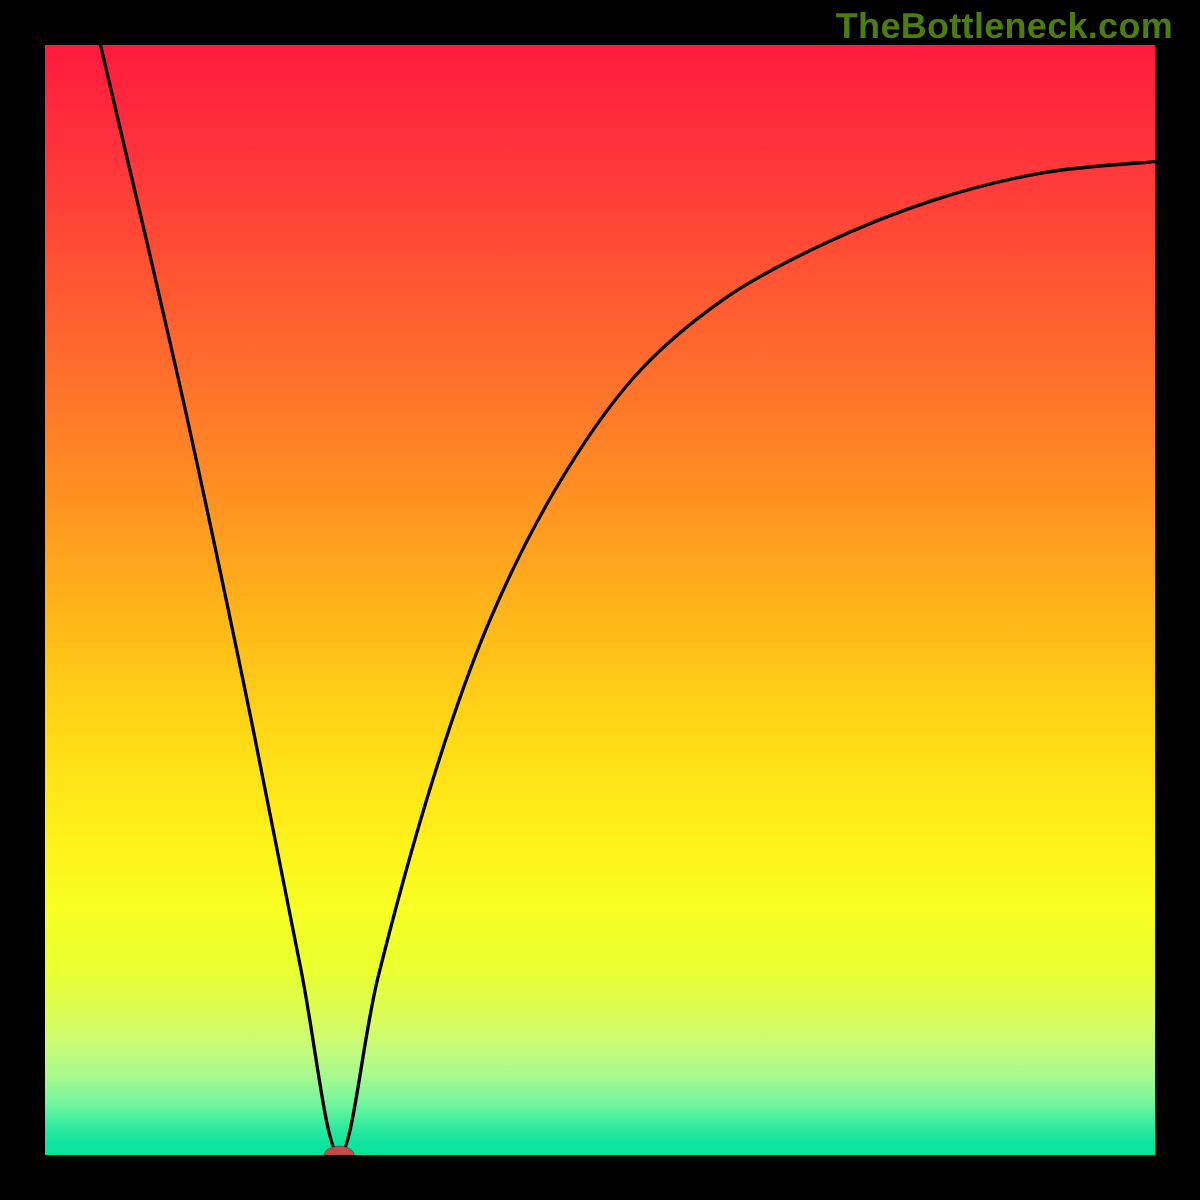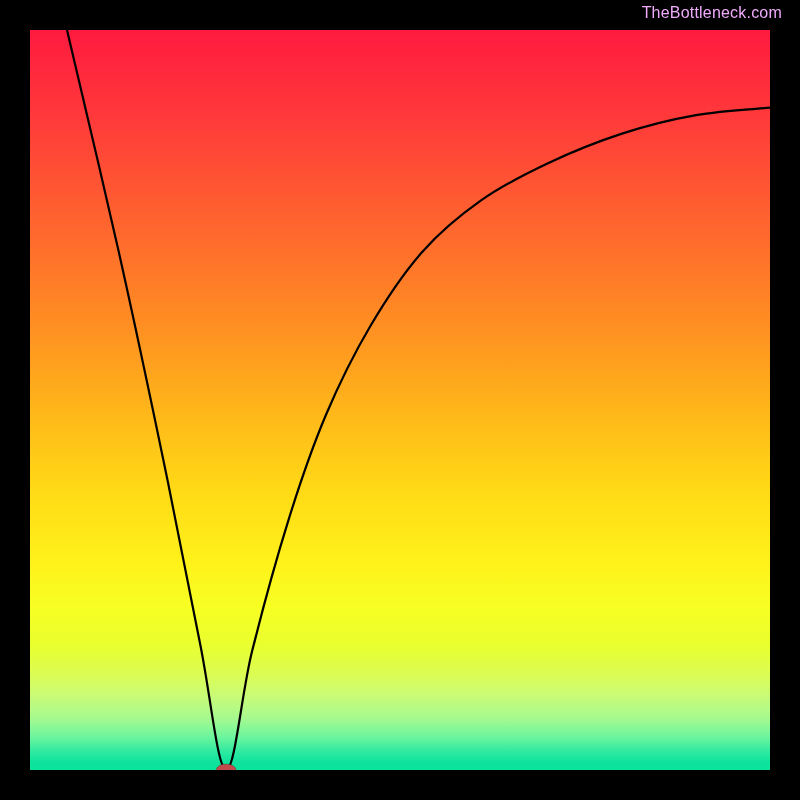--- a/index.html
+++ b/index.html
@@ -14,23 +14,23 @@
   .frame {
     position: relative;
     width: 800px;
     height: 800px;
     background: #000;
   }
   .watermark {
     position: absolute;
     top: 4px;
     right: 18px;
-    color: #f0abfc;
-    font-size: 16px;
-    font-weight: 400;
+    color: #4d7c0f;
+    font-size: 24px;
+    font-weight: 700;
     letter-spacing: 0.2px;
     z-index: 5;
   }
   .plot-area {
     position: absolute;
     left: 30px;
     top: 30px;
     width: 740px;
     height: 740px;
     overflow: hidden;

